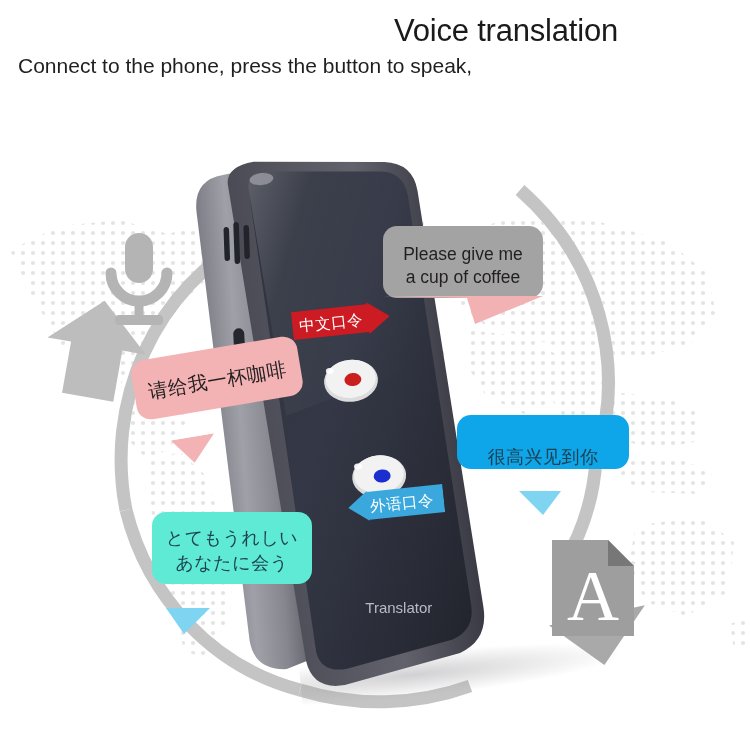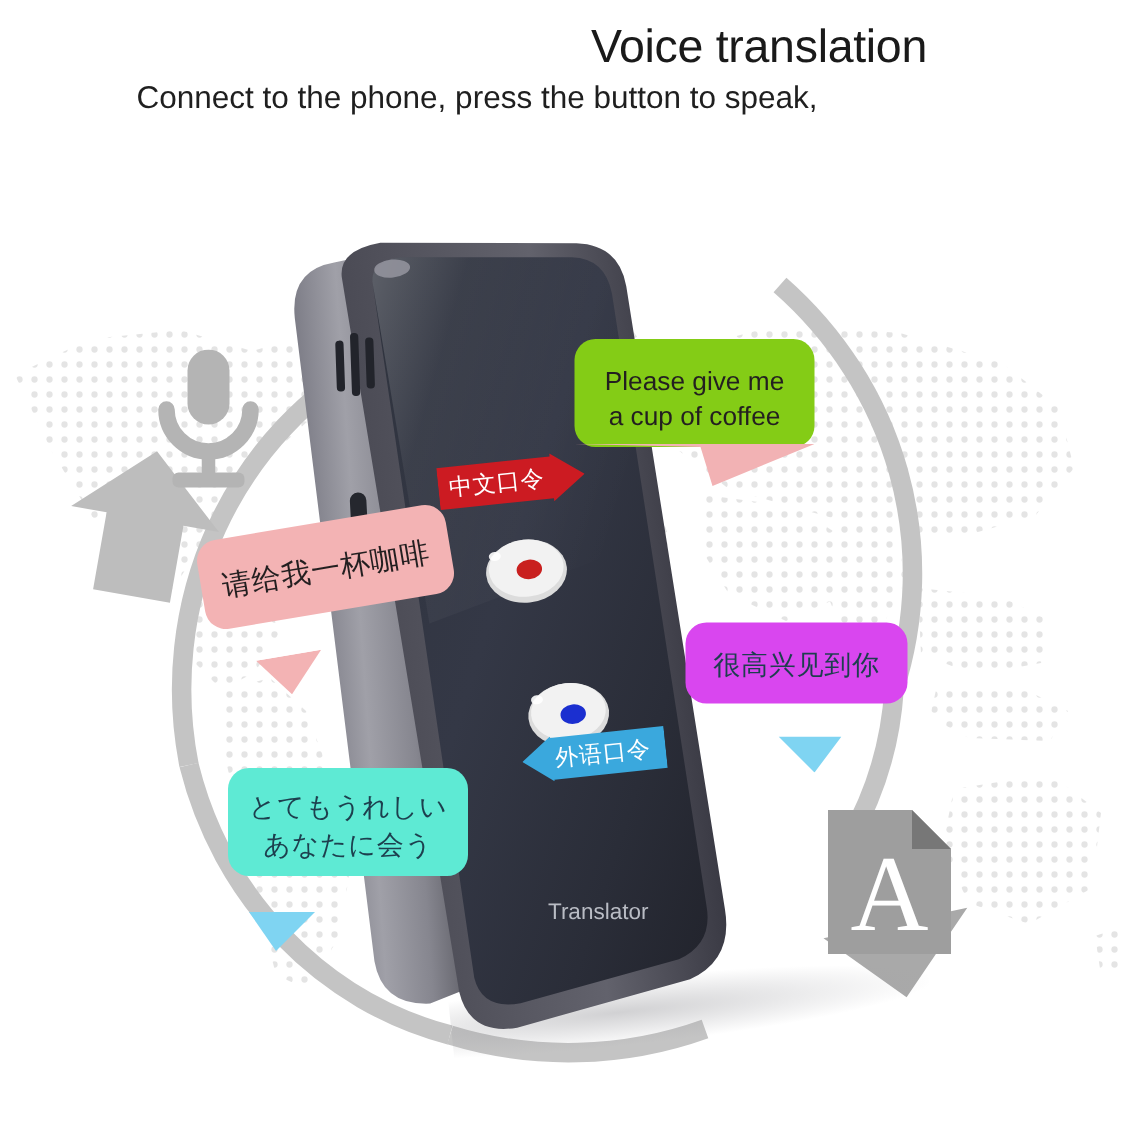--- a/index.html
+++ b/index.html
@@ -13,21 +13,21 @@
   #stage { position:absolute; inset:0; width:750px; height:750px; overflow:hidden; background:#fff; }
 
   
   .header { position:absolute; left:18px; top:12px; width:600px; z-index:40; }
   .h-title {
     font-size:31px; color:#1a1a1a; line-height:38px; letter-spacing:-0.2px;
     font-weight:400; white-space:nowrap;text-align:right;
   }
   .h-sub {
     font-size:21px; color:#1f1f1f; line-height:27px; font-weight:400;
-    margin-top:2px; white-space:nowrap;text-align:center;
+    margin-top:2px; white-space:nowrap;
   }
 
   
   .mapwrap { position:absolute; left:0; top:130px; width:750px; height:620px; z-index:1; }
   .mapwrap svg { display:block; }
 
   
   .arcwrap { position:absolute; left:0; top:130px; width:750px; height:620px; z-index:5; }
 
   
@@ -44,42 +44,42 @@
     position:absolute; z-index:20; border-radius:14px;
     display:flex; flex-direction:column; justify-content:center;
     text-align:center;
   }
   .bubble .txt { position:relative; z-index:2; }
   .tail { position:absolute; width:0; height:0; }
 
   
   .b-en {
     left:383px; top:226px; width:160px; height:72px;
-    background:#84cc16; padding:8px 10px 0 10px;
+    background:#a3a3a3; padding:8px 10px 0 10px;
   }
   .b-en .txt { font-size:17.5px; line-height:23px; color:#231f20; }
   .b-en .tail {
     left:0px; bottom:-26px; width:100%; height:28px;
   }
   .b-en .tail svg { display:block; }
 
   
   .b-cn {
     left:133px; top:348px; width:168px; height:60px;
     background:#f3b3b4; transform:rotate(-9.5deg);
     padding:4px 6px 0 6px;
   }
   .b-cn .txt { font-size:19.5px; line-height:26px; color:#231f20; letter-spacing:0.5px; }
   .b-cn .tail { left:28px; bottom:-24px; }
   .b-cn .tail svg { display:block; }
 
   
   .b-cn2 {
-    left:457px; top:415px; width:148px; height:54px;
-    background:#d946ef; padding:2px 6px 0 6px;
+    left:457px; top:415px; width:172px; height:54px;
+    background:#0ea5e9; padding:2px 6px 0 6px;justify-content:flex-end;
   }
   .b-cn2 .txt { font-size:18px; line-height:24px; color:#1d3f4e; letter-spacing:0.5px; }
   .b-cn2 .tail { left:62px; bottom:-22px; }
   .b-cn2 .tail svg { display:block; }
 
   
   .b-jp {
     left:152px; top:512px; width:160px; height:72px;
     background:#5eead4; padding:5px 8px 0 8px;
   }

